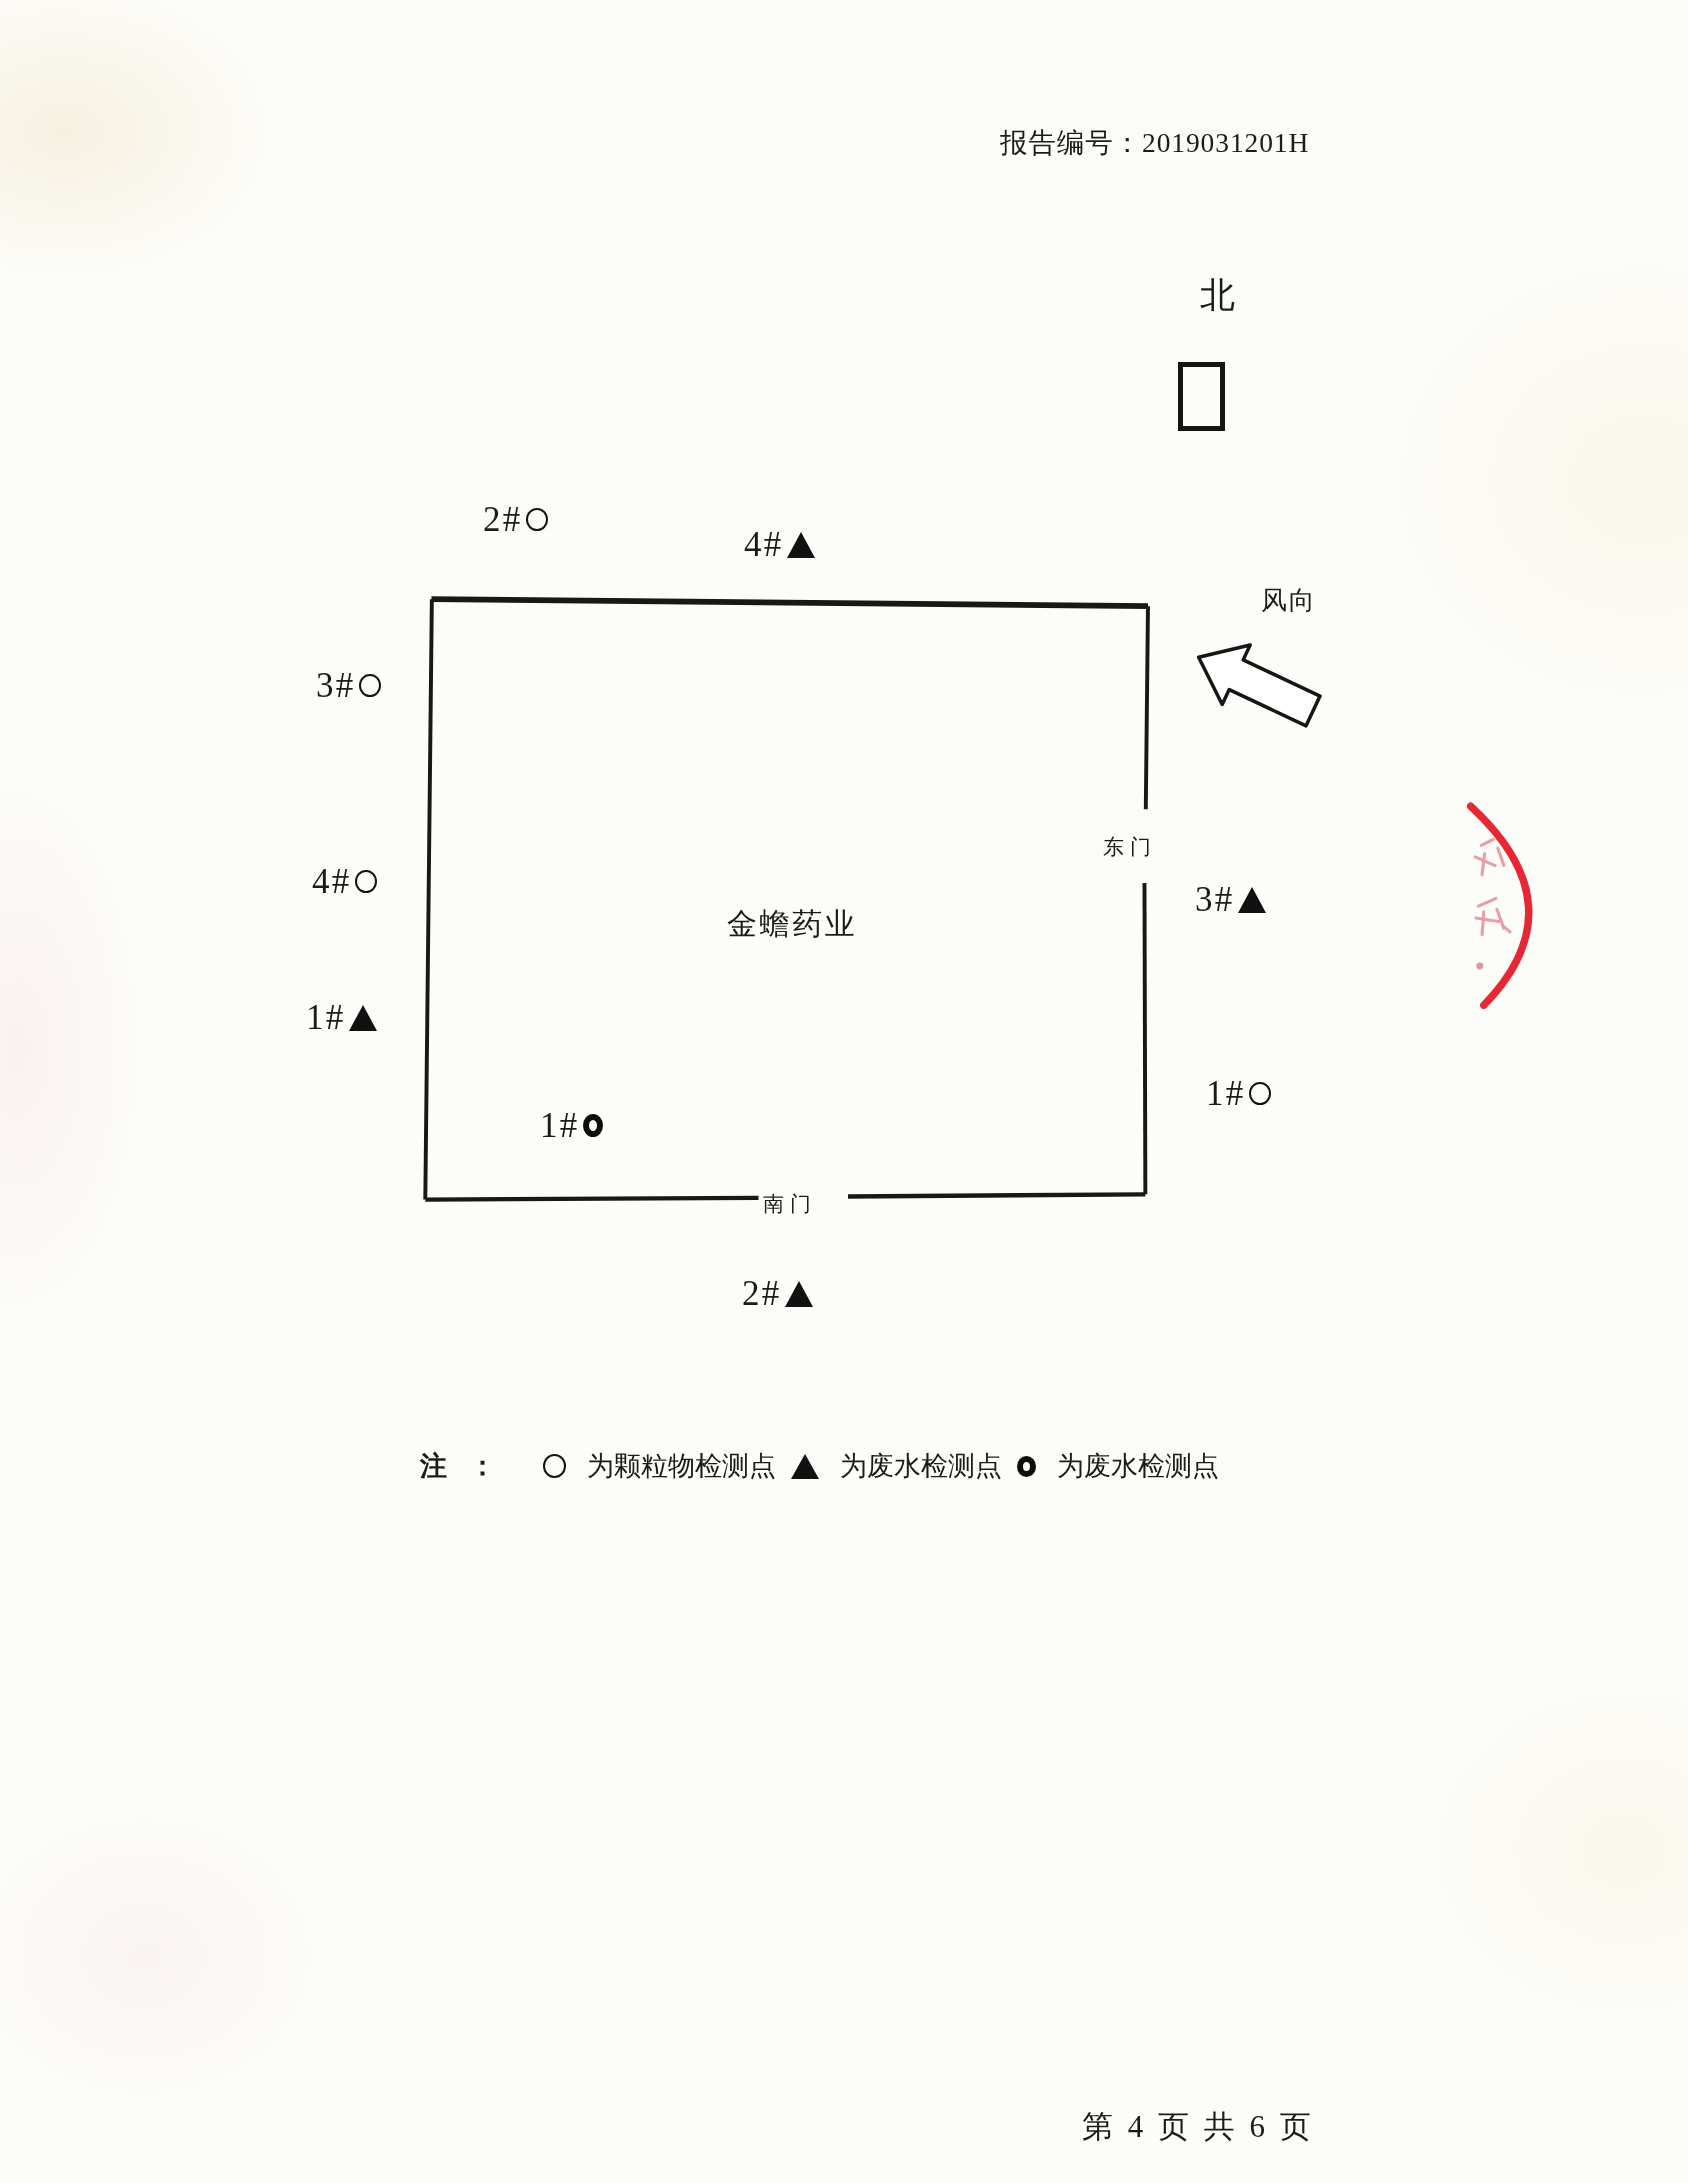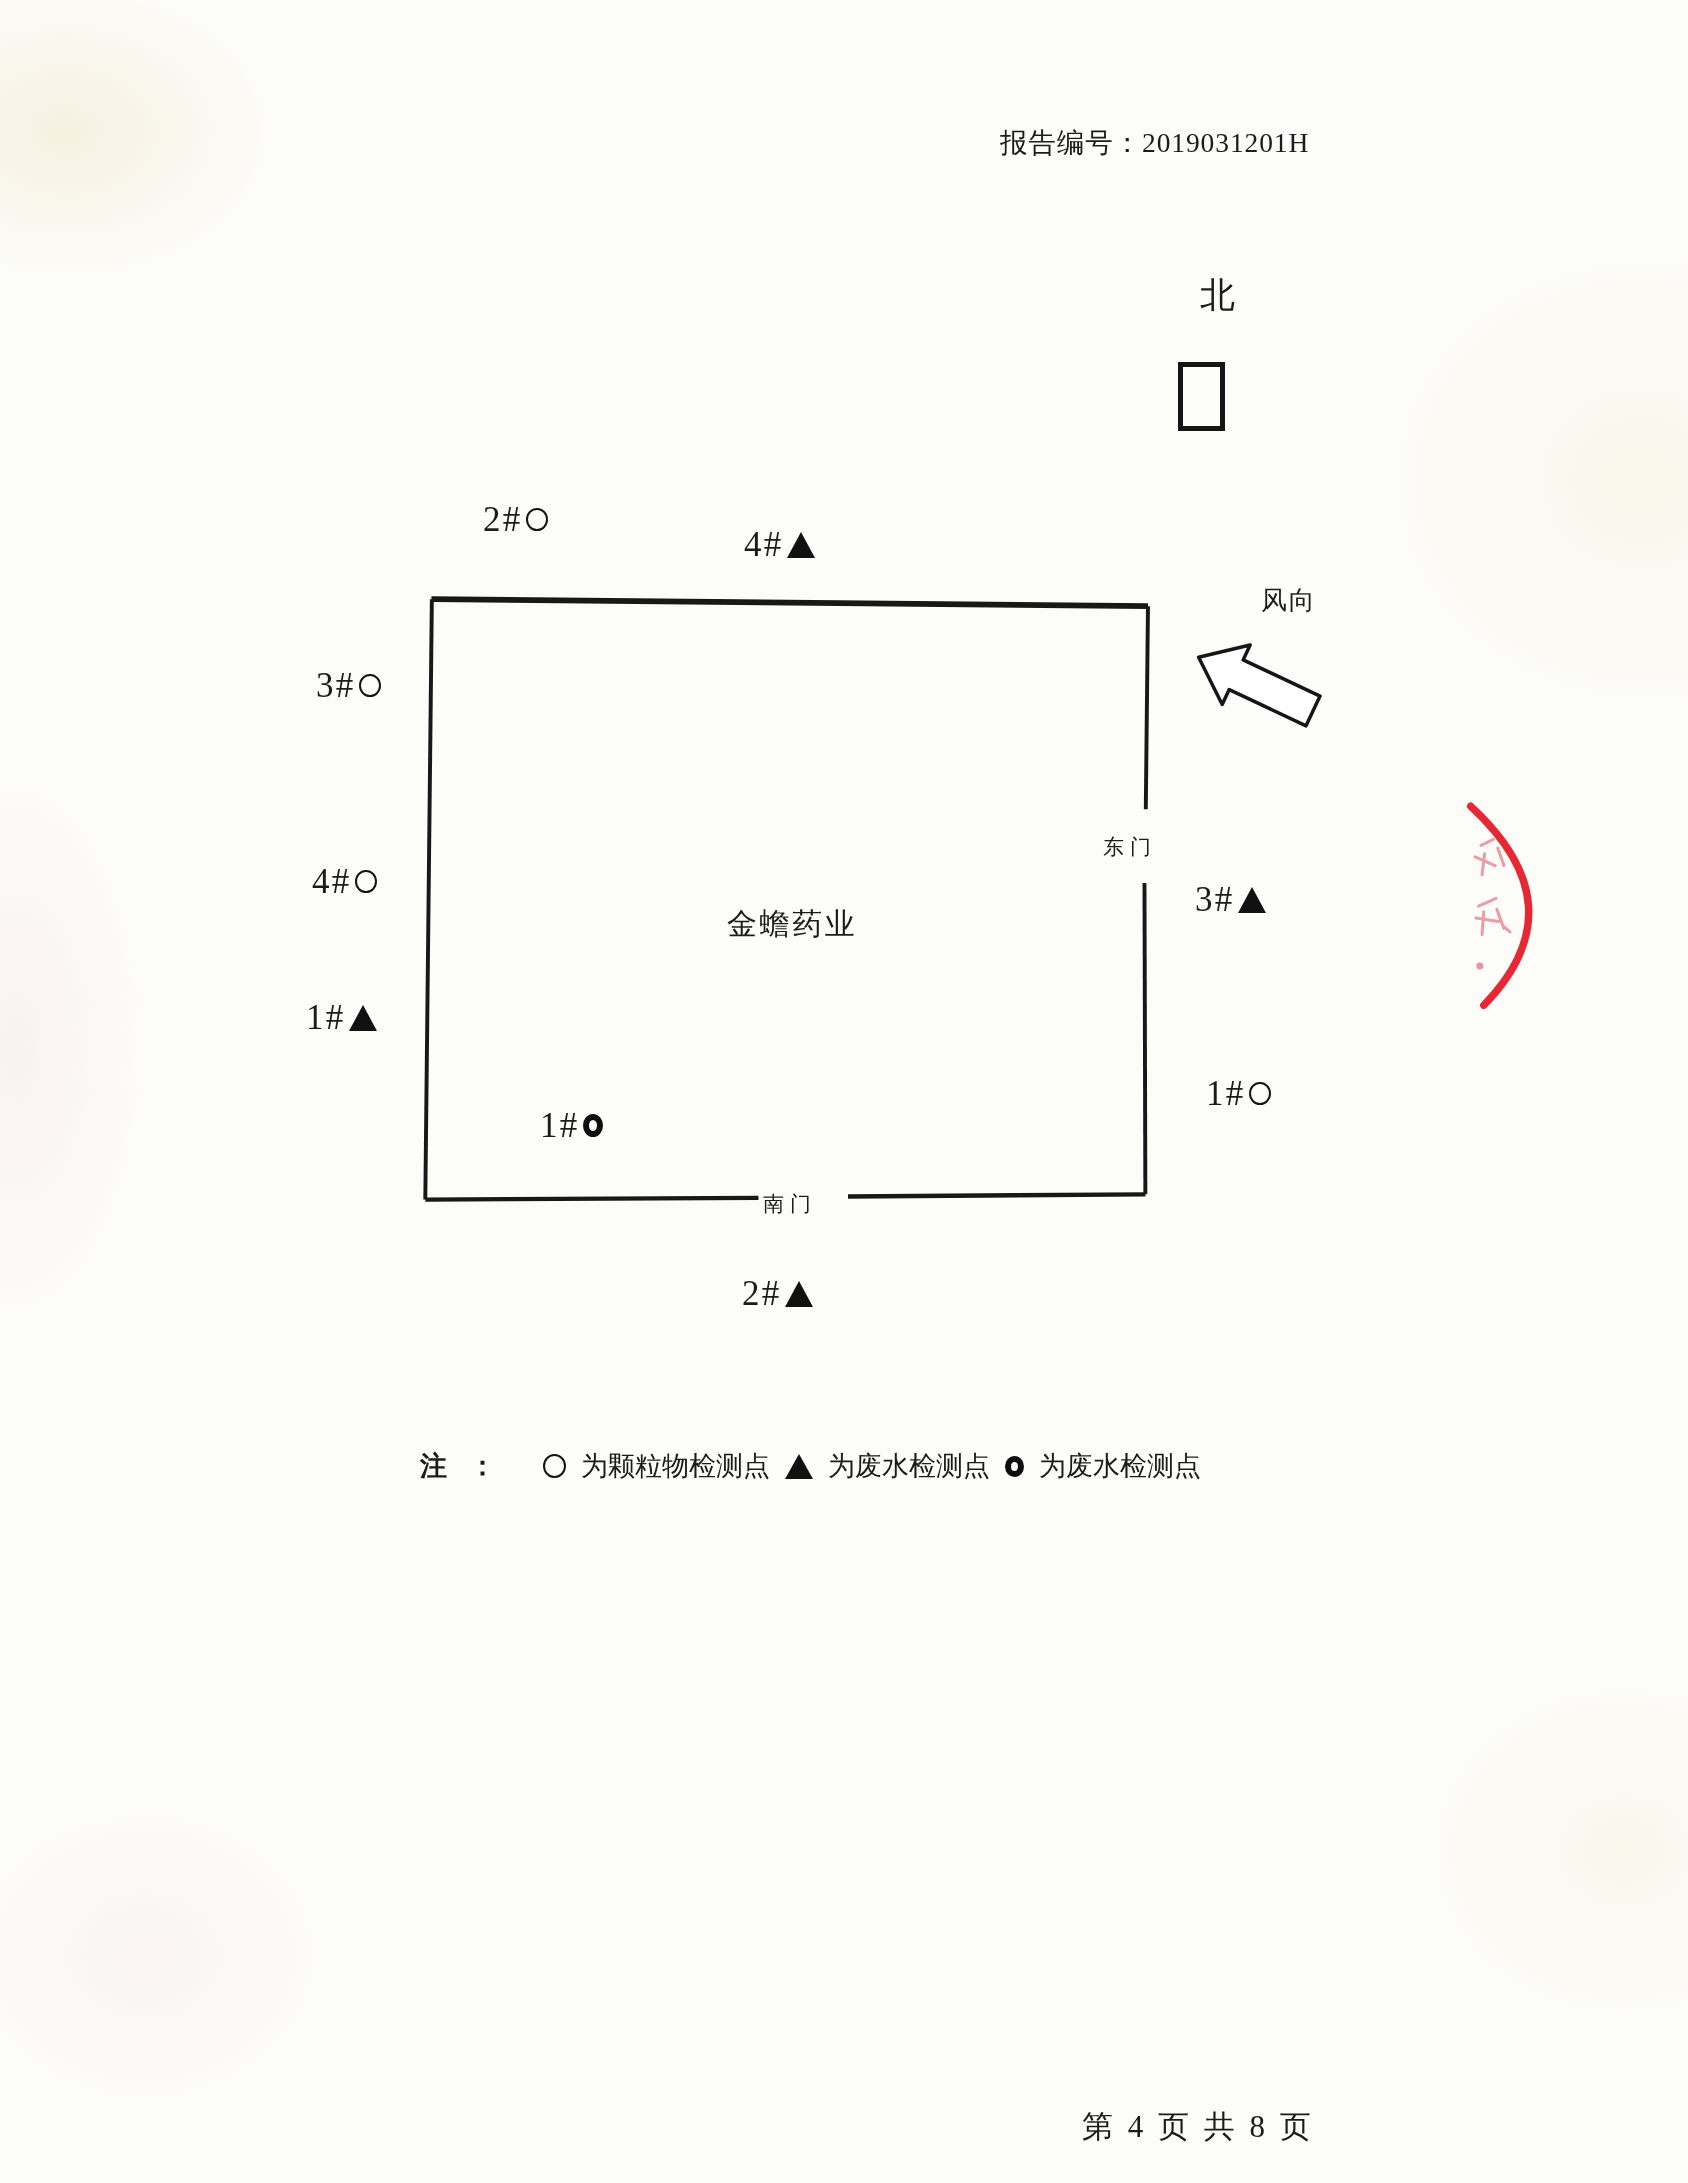--- a/index.html
+++ b/index.html
@@ -41,21 +41,21 @@
   .m-dust4{left:312px;top:864px;}
   .m-noise1{left:306px;top:1000px;}
   .m-water1{left:540px;top:1108px;}
   .m-noise3{left:1195px;top:882px;}
   .m-dust1{left:1206px;top:1076px;}
   .m-noise2{left:742px;top:1276px;}
   
   .note{left:420px;top:1448px;display:flex;align-items:center;font-size:27px;white-space:nowrap;}
   .note .note-label{font-weight:700;margin-right:22px;}
   .note .note-colon{font-weight:700;margin-right:47px;}
-  .legend-item{display:inline-flex;align-items:center;gap:15px;margin-right:15px;}
+  .legend-item{display:inline-flex;align-items:center;gap:21px;margin-right:15px;}
   .legend-item .sym-circle{width:23px;height:24.5px;border-width:2.6px;}
   .legend-item .sym-tri{border-left-width:14px;border-right-width:14px;border-bottom-width:25px;}
   .legend-item .sym-ring{width:19px;height:21px;border-width:6.1px;}
   
   .footer-company{left:238px;top:2111px;font-size:34px;letter-spacing:1.3px;white-space:nowrap;}
   .footer-page{left:1082px;top:2106px;font-size:31px;letter-spacing:3.5px;white-space:nowrap;}
   
   .overlay{left:0;top:0;width:1689px;height:2390px;pointer-events:none;}
 </style>
 </head>
@@ -143,16 +143,16 @@
     <span class="legend-item">
       <span class="sym-tri"></span>
       <span>为废水检测点</span>
     </span>
     <span class="legend-item">
       <span class="sym-ring"></span>
       <span>为废水检测点</span>
     </span>
   </div>
 
-  <div class="abs footer-page">第 4 页 共 8 页</div>
+  <div class="abs footer-page">第 4 页 共 6 页</div>
 
 </div>
 
 
 </body></html>

